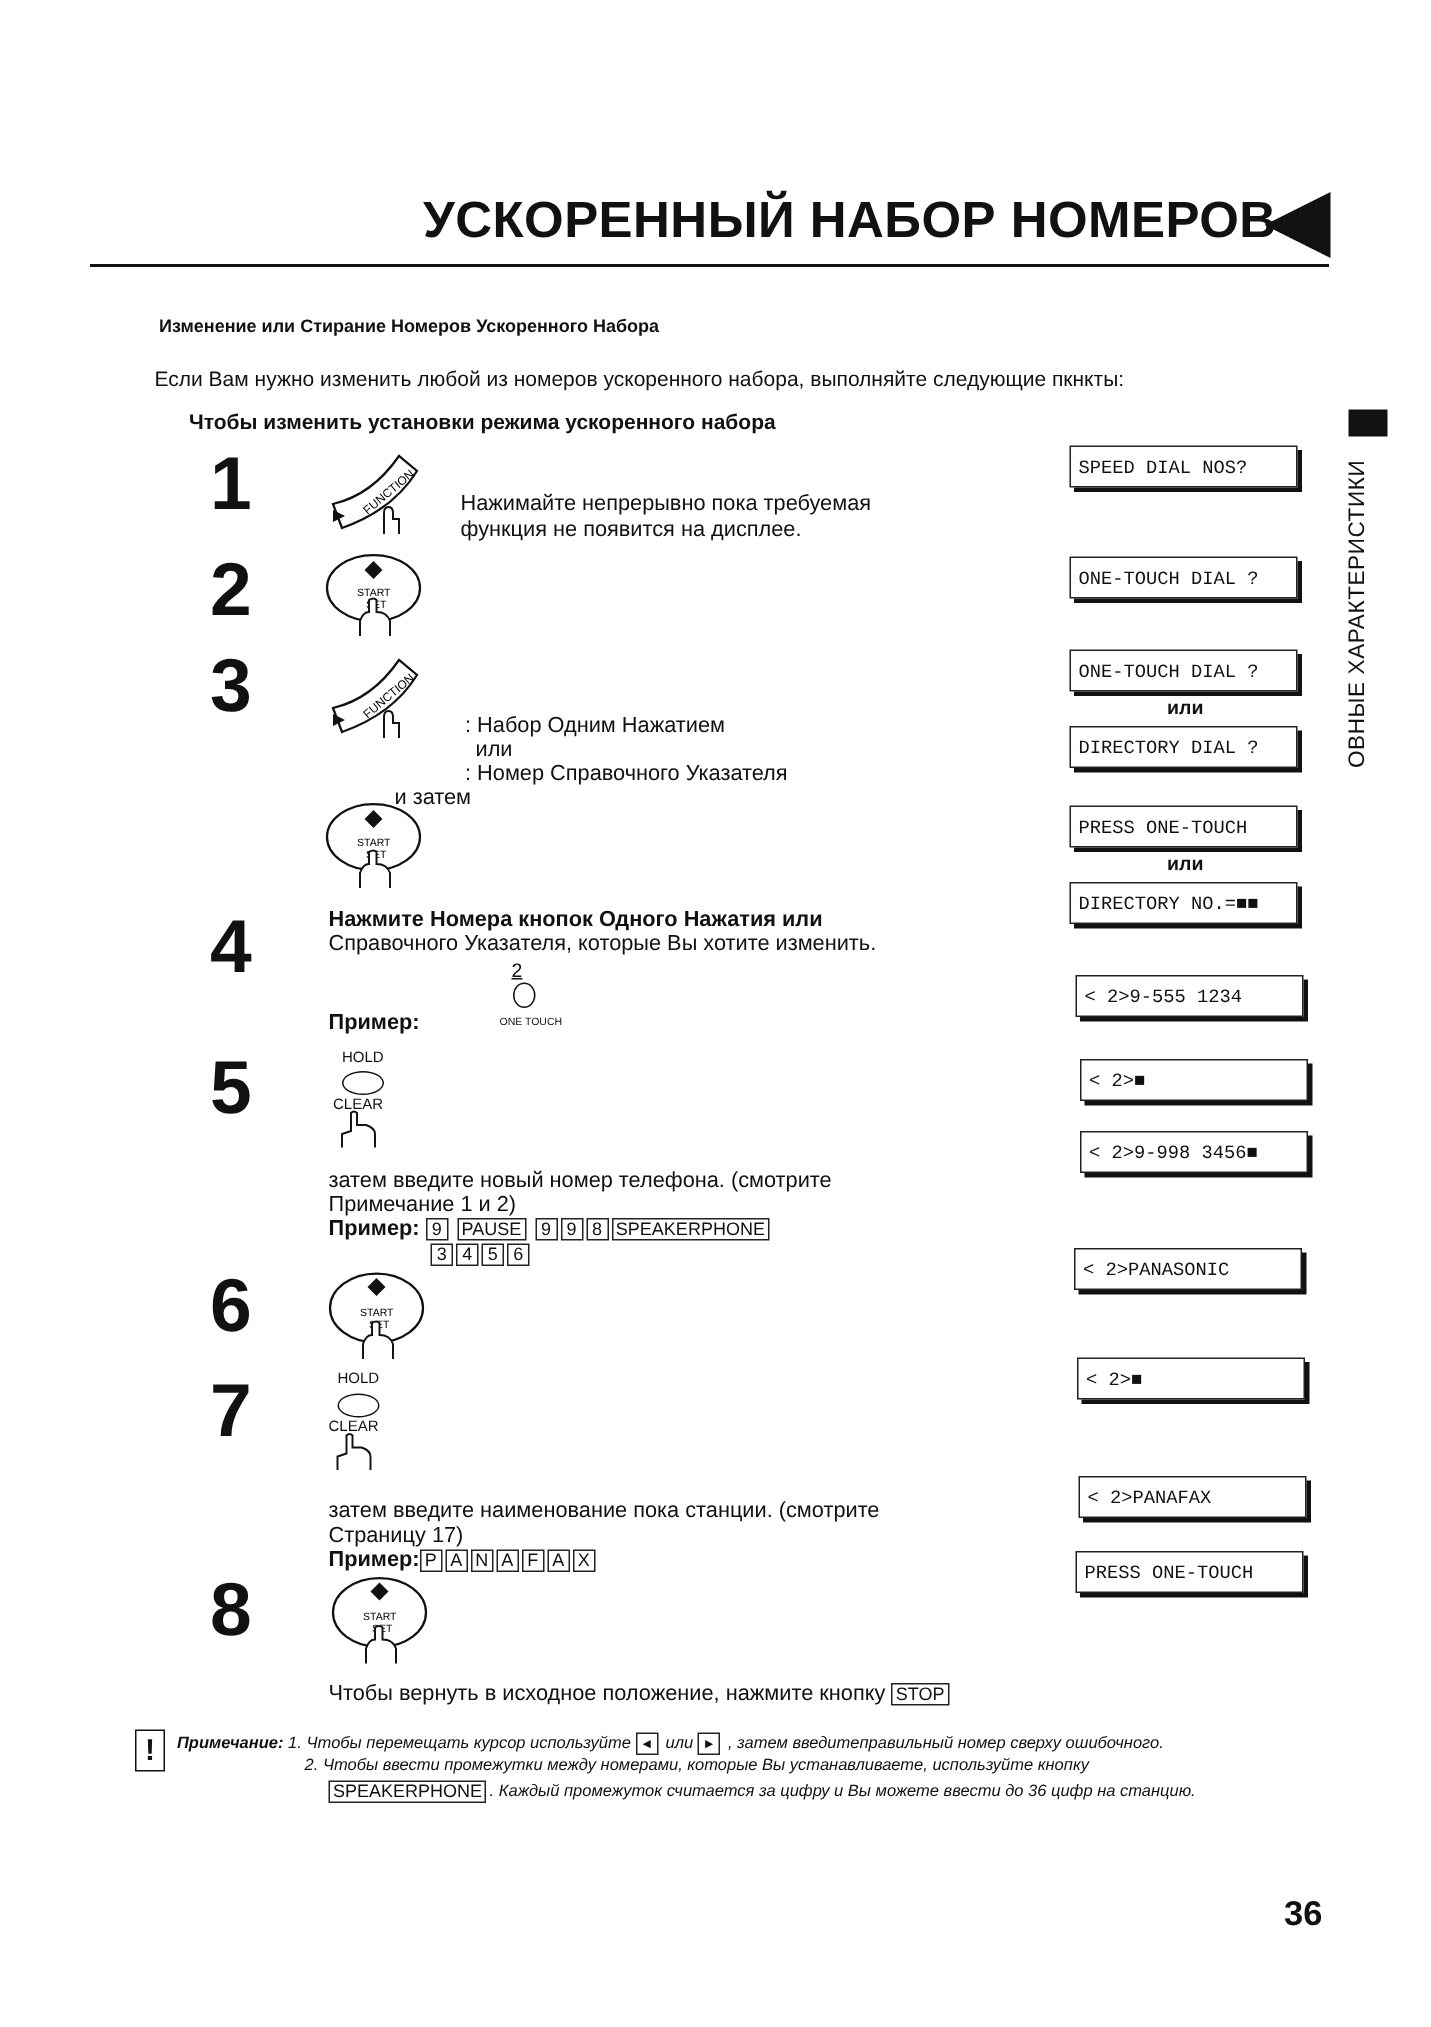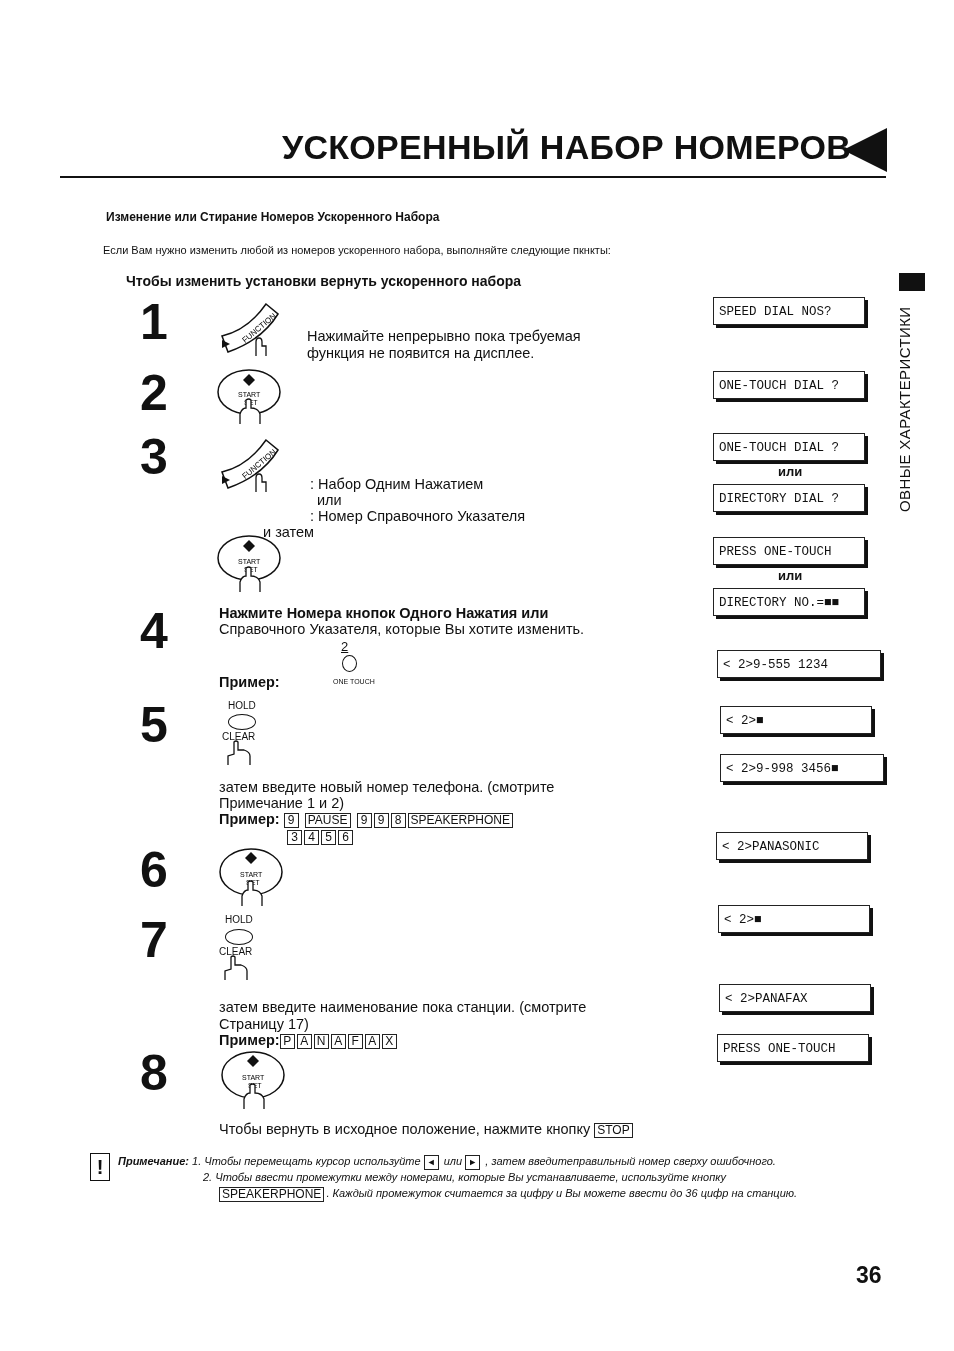--- a/index.html
+++ b/index.html
@@ -2,21 +2,21 @@
 <html><head>
 <meta charset="utf-8">
 <style>
   html, body { margin:0; padding:0; background:#fff; }
   body { width:954px; height:1351px; position:relative; overflow:hidden; font-family:"Liberation Sans", sans-serif; color:#111; }
   .abs { position:absolute; }
   .title { left:282px; top:128px; font-size:34px; font-weight:bold; letter-spacing:0.3px; white-space:nowrap; }
   .title-arrow { left:843px; top:128px; width:0; height:0; border-top:22px solid transparent; border-bottom:22px solid transparent; border-right:44px solid #111; }
   .title-rule { left:60px; top:176px; width:826px; height:2px; background:#111; }
   .subtitle { left:80px; top:210px; font-size:12px; font-weight:bold;margin-left:26px; }
-  .intro { left:103px; top:244px; font-size:11px; }
+  .intro { left:103px; top:244px; font-size:14px; }
   .section-head { left:126px; top:273px; font-size:14px; font-weight:bold; }
   .step-num { font-size:50px; font-weight:bold; line-height:1; }
   .txt { font-size:14.5px; line-height:16px; white-space:nowrap; }
   .bold { font-weight:bold; }
   .lcd { background:#fff; border:1px solid #222; box-shadow:3px 3px 0 #111; font-family:"Liberation Mono", monospace; font-size:12.5px; padding:0 5px; height:28px; line-height:28px; white-space:nowrap; box-sizing:border-box; }
   .ili { font-size:13px; font-weight:bold; }
   .side-block { left:899px; top:273px; width:26px; height:18px; background:#111; }
   .side-label { left:896px; top:512px; font-size:15px; transform:rotate(-90deg); transform-origin:left top; white-space:nowrap; letter-spacing:0.4px; }
   .key { display:inline-block; border:1px solid #222; font-size:12px; line-height:13px; padding:0 2px; margin-right:2px; min-width:9px; text-align:center; vertical-align:middle; }
   .icon { position:absolute; }
@@ -27,21 +27,21 @@
   .tiny-lbl { font-size:7px; }
 </style>
 </head>
 <body>
 
 <div class="abs title">УСКОРЕННЫЙ НАБОР НОМЕРОВ</div>
 <div class="abs title-arrow"></div>
 <div class="abs title-rule"></div>
 <div class="abs subtitle">Изменение или Стирание Номеров Ускоренного Набора</div>
 <div class="abs intro">Если Вам нужно изменить любой из номеров ускоренного набора, выполняйте следующие пкнкты:</div>
-<div class="abs section-head">Чтобы изменить установки вернуть ускоренного набора</div>
+<div class="abs section-head">Чтобы изменить установки режима ускоренного набора</div>
 
 <div class="abs side-block"></div>
 <div class="abs side-label">ОВНЫЕ ХАРАКТЕРИСТИКИ</div>
 
 <div class="abs step-num" style="left:140px;top:297px;">1</div>
 <div class="abs step-num" style="left:140px;top:368px;">2</div>
 <div class="abs step-num" style="left:140px;top:432px;">3</div>
 <div class="abs step-num" style="left:140px;top:606px;">4</div>
 <div class="abs step-num" style="left:140px;top:700px;">5</div>
 <div class="abs step-num" style="left:140px;top:845px;">6</div>
@@ -157,23 +157,23 @@
 </div>
 
 <div class="abs lcd" style="left:713px;top:297px;width:152px;">SPEED DIAL NOS?</div>
 <div class="abs lcd" style="left:713px;top:371px;width:152px;">ONE-TOUCH DIAL ?</div>
 <div class="abs lcd" style="left:713px;top:433px;width:152px;">ONE-TOUCH DIAL ?</div>
 <div class="abs ili" style="left:778px;top:464px;">или</div>
 <div class="abs lcd" style="left:713px;top:484px;width:152px;">DIRECTORY DIAL ?</div>
 <div class="abs lcd" style="left:713px;top:537px;width:152px;">PRESS ONE-TOUCH</div>
 <div class="abs ili" style="left:778px;top:568px;">или</div>
 <div class="abs lcd" style="left:713px;top:588px;width:152px;">DIRECTORY NO.=■■</div>
-<div class="abs lcd" style="left:717px;top:650px;width:164px;">&lt; 2&gt;9-555 1234</div>
+<div class="abs lcd" style="left:717px;top:650px;width:152px;">&lt; 2&gt;9-555 1234</div>
 <div class="abs lcd" style="left:720px;top:706px;width:152px;">&lt; 2&gt;■</div>
-<div class="abs lcd" style="left:720px;top:754px;width:164px;">&lt; 2&gt;9-998 3456■</div>
+<div class="abs lcd" style="left:720px;top:754px;width:152px;">&lt; 2&gt;9-998 3456■</div>
 <div class="abs lcd" style="left:716px;top:832px;width:152px;">&lt; 2&gt;PANASONIC</div>
 <div class="abs lcd" style="left:718px;top:905px;width:152px;">&lt; 2&gt;■</div>
 <div class="abs lcd" style="left:719px;top:984px;width:152px;">&lt; 2&gt;PANAFAX</div>
 <div class="abs lcd" style="left:717px;top:1034px;width:152px;">PRESS ONE-TOUCH</div>
 
 <div class="abs note-box">!</div>
 <div class="abs note" style="left:118px;top:1155px;">
   <b>Примечание:</b>
   <span>1.</span>
   <span>Чтобы перемещать курсор используйте</span>

